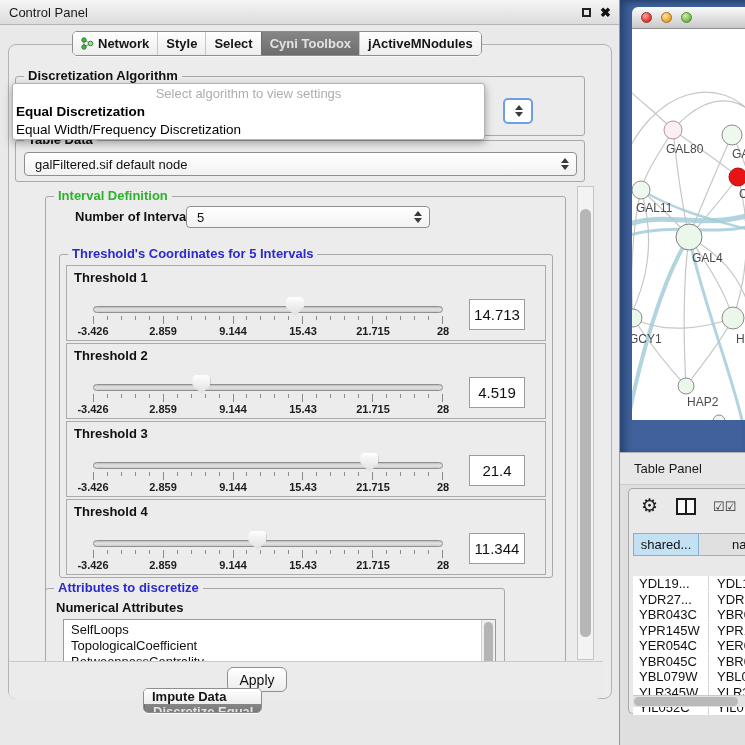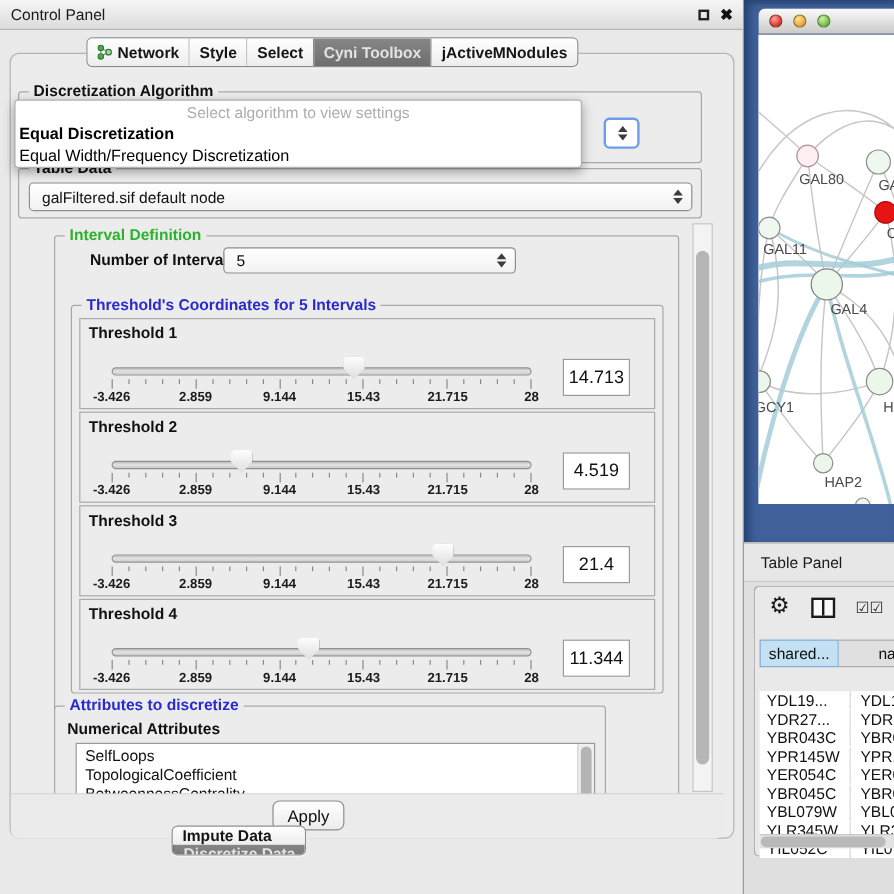--- a/index.html
+++ b/index.html
@@ -383,21 +383,21 @@
 
     <div class="apply-strip">
       <button class="apply">Apply</button>
     </div>
 
     <div class="seg-control bottom-tabs" id="bottomTabs">
         <div class="seg">
           <span class="seg-lbl">Impute Data</span>
         </div>
         <div class="seg sel">
-          <span class="seg-lbl">Discretize Data</span>
+          <span class="seg-lbl">Discretize Equal</span>
         </div>
         <div class="seg">
           <span class="seg-lbl">Infer Network</span>
         </div>
       </div>
   </section>
 
   <section class="right">
     <div class="netwin">
       <div class="mac-titlebar">

